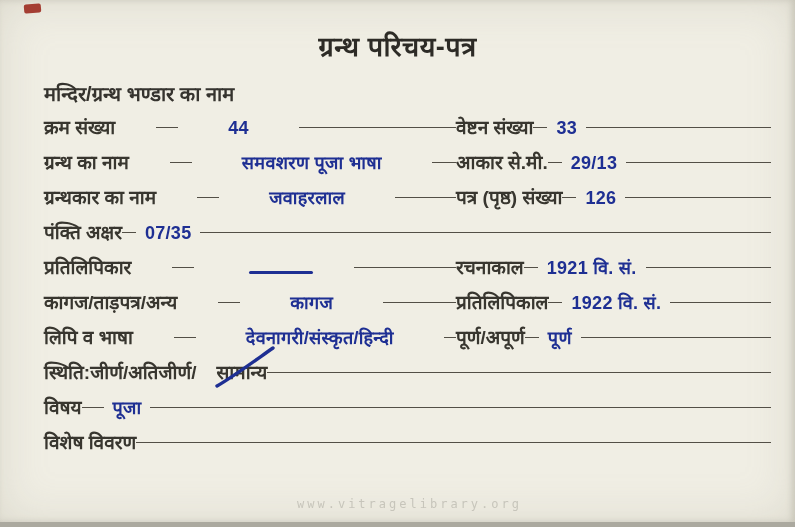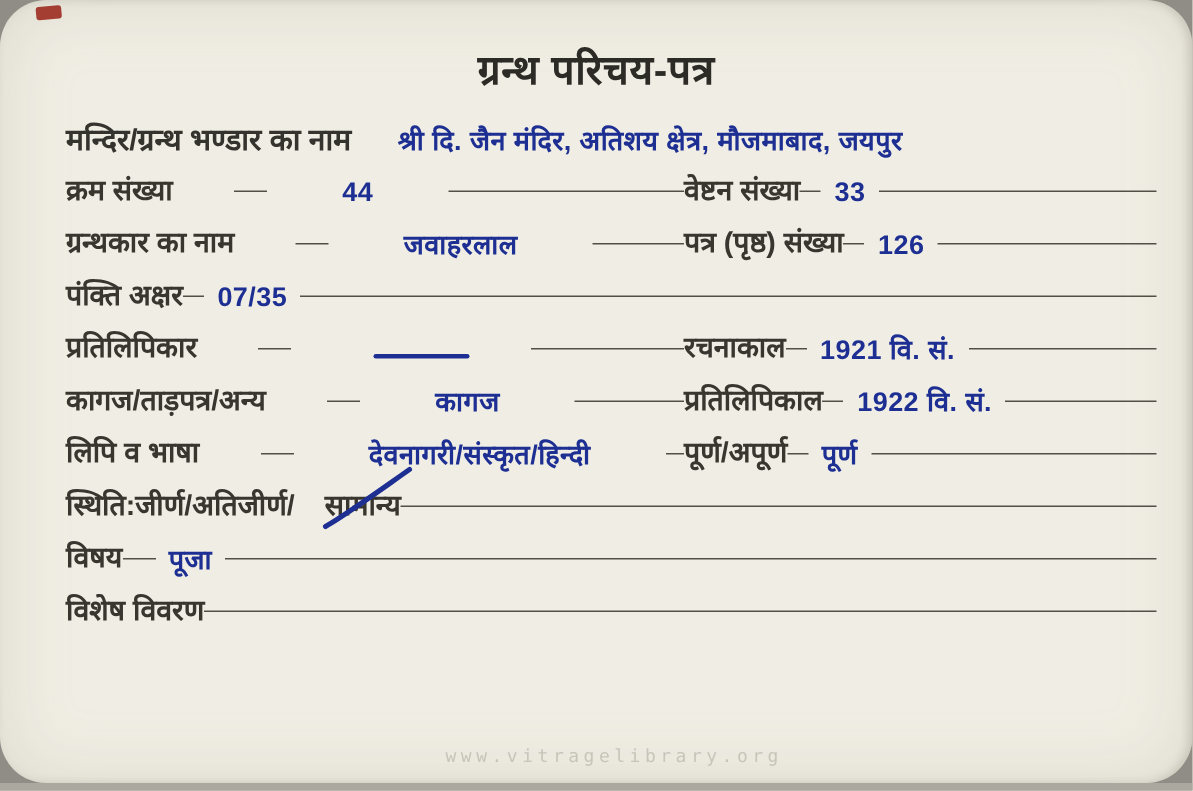--- a/index.html
+++ b/index.html
@@ -5,21 +5,20 @@
   html,body{margin:0;padding:0;}
   body{
     width:795px;height:527px;overflow:hidden;position:relative;
     background:#8f8d85;
     font-family:"Liberation Sans","DejaVu Sans",sans-serif;
   }
   .card{
     position:absolute;inset:0 0 5px 0;
     background:#f0eee4;
     box-shadow:inset 0 0 46px rgba(170,164,146,.28), inset -3px 0 6px rgba(150,146,132,.35);
-    border-radius:31px;
   }
   .red-mark{
     position:absolute;left:24px;top:4px;width:17px;height:9px;
     background:#9c2b20;border-radius:2px;transform:rotate(-5deg);opacity:.9;
   }
   .edge-bottom{position:absolute;left:0;right:0;bottom:0;height:5px;background:#aBA99f;background:#aba99f;}
   .title{
     text-align:center;margin:27px 0 0 0;font-size:27px;font-weight:700;
     color:#2d2b26;letter-spacing:.5px;
   }
@@ -61,40 +60,53 @@
 <body>
 
 <div class="card">
 
   <div class="red-mark"></div>
 
   <div class="title">ग्रन्थ परिचय-पत्र</div>
 
   <div class="hdr-row">
     <span class="lbl">मन्दिर/ग्रन्थ भण्डार का नाम</span>
-    <span class="val">श्री दि. जैन मंदिर, अतिशय क्षेत्र, मौजमाबाद, जयपुर</span>
   </div>
 
   <div class="rows">
 
     <div class="row">
       <div class="half-l">
         <span class="lbl">क्रम संख्या</span>
         <span class="seg gap"></span>
         <span class="val">44</span>
         <span class="seg grow"></span>
       </div>
       <div class="half-r">
         <span class="lbl">वेष्टन संख्या</span>
         <span class="seg gap-s"></span>
         <span class="val">33</span>
         <span class="seg grow"></span>
       </div>
     </div>
 
+    <div class="row">
+      <div class="half-l">
+        <span class="lbl">ग्रन्थ का नाम</span>
+        <span class="seg gap"></span>
+        <span class="val">समवशरण पूजा भाषा</span>
+        <span class="seg grow"></span>
+      </div>
+      <div class="half-r">
+        <span class="lbl">आकार से.मी.</span>
+        <span class="seg gap-s"></span>
+        <span class="val">29/13</span>
+        <span class="seg grow"></span>
+      </div>
+    </div>
 
     <div class="row">
       <div class="half-l">
         <span class="lbl">ग्रन्थकार का नाम</span>
         <span class="seg gap"></span>
         <span class="val">जवाहरलाल</span>
         <span class="seg grow"></span>
       </div>
       <div class="half-r">
         <span class="lbl">पत्र (पृष्ठ) संख्या</span>

